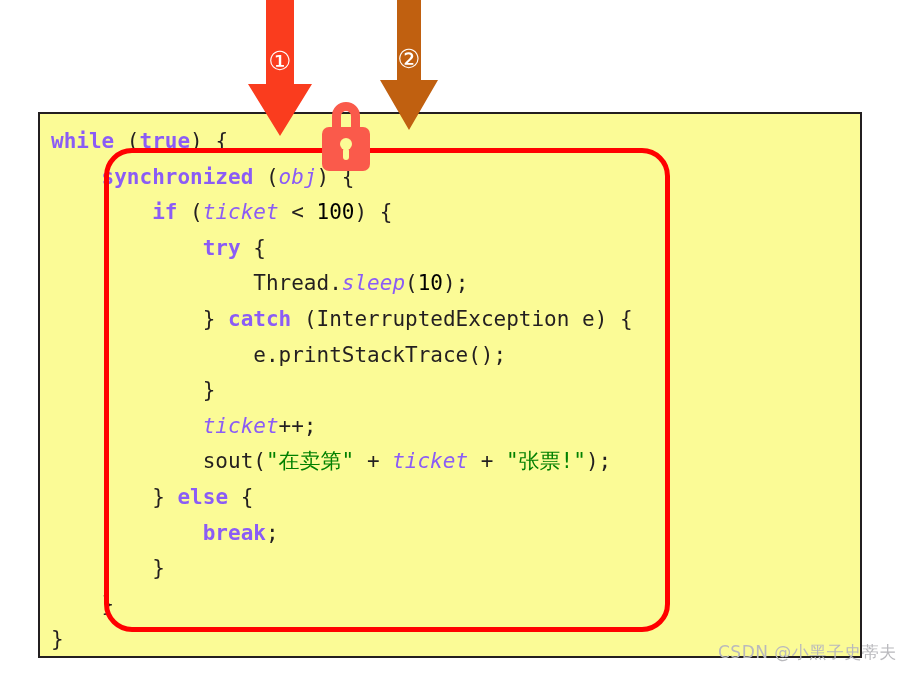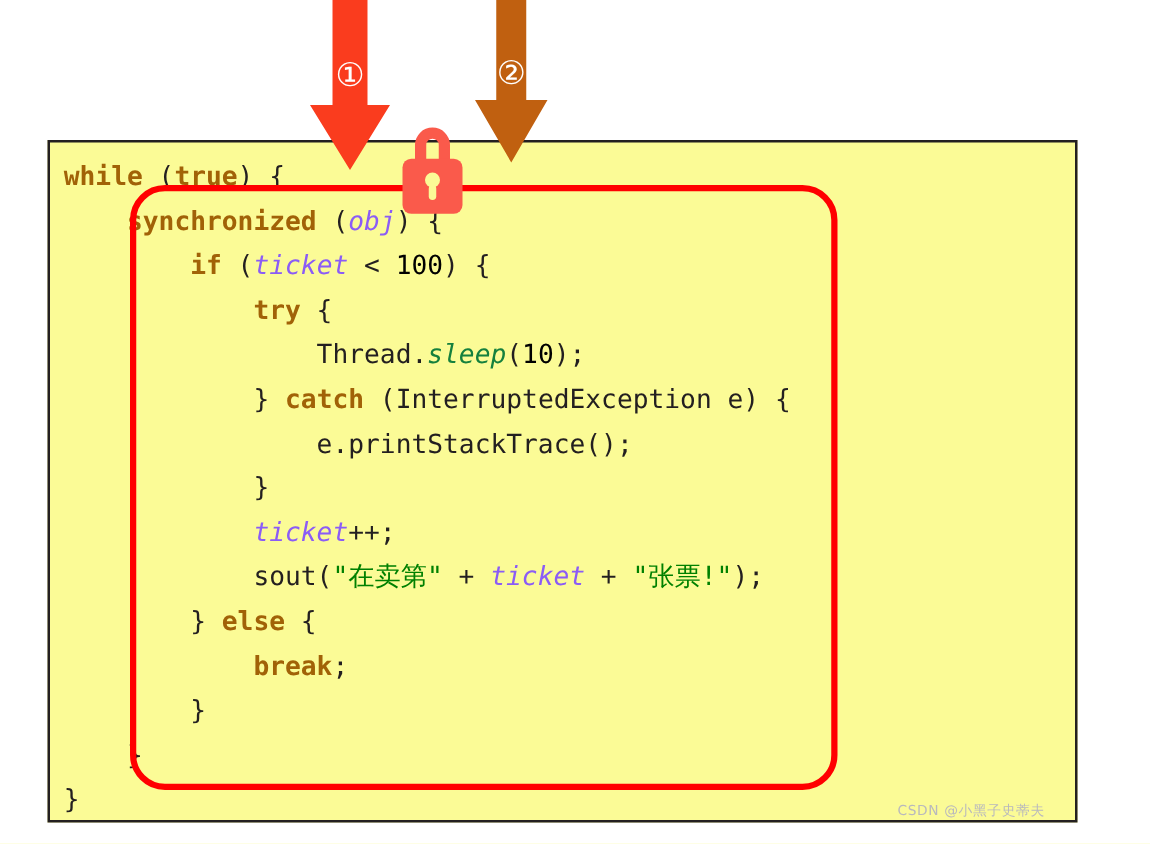--- a/index.html
+++ b/index.html
@@ -43,25 +43,25 @@
     font-size: 21px;
     line-height: 35.6px;
     white-space: pre;
     color: #231f20;
   }
   .ln {
     height: 35.6px;
     white-space: pre;
   }
 
-  .kw   { color: #a16207; font-weight: bold; }
+  .kw   { color: #8b5cf6; font-weight: bold; }
   .var  { color: #8b5cf6; font-style: italic; }
   .num  { color: #000000; }
   .str  { color: #008000; }
-  .mth  { color: #15803d; font-style: italic; }
+  .mth  { color: #8b5cf6; font-style: italic; }
   .plain{ color: #231f20; }
 
   
   .red-rect {
     position: absolute;
     left: 104px;
     top: 148px;
     width: 566px;
     height: 484px;
     border: 5px solid #ff0000;
@@ -98,21 +98,21 @@
     height: 78px;
     z-index: 6;
   }
 
   
   .watermark {
     position: absolute;
     left: 718px;
     top: 641px;
     font-family: "DejaVu Sans", sans-serif;
-    font-size: 11px;
+    font-size: 17px;
     color: #b9b9bd;
     white-space: nowrap;
     z-index: 8;
     letter-spacing: 0.5px;
   }
 </style>
 </head>
 <body>
 
 <div id="stage">

